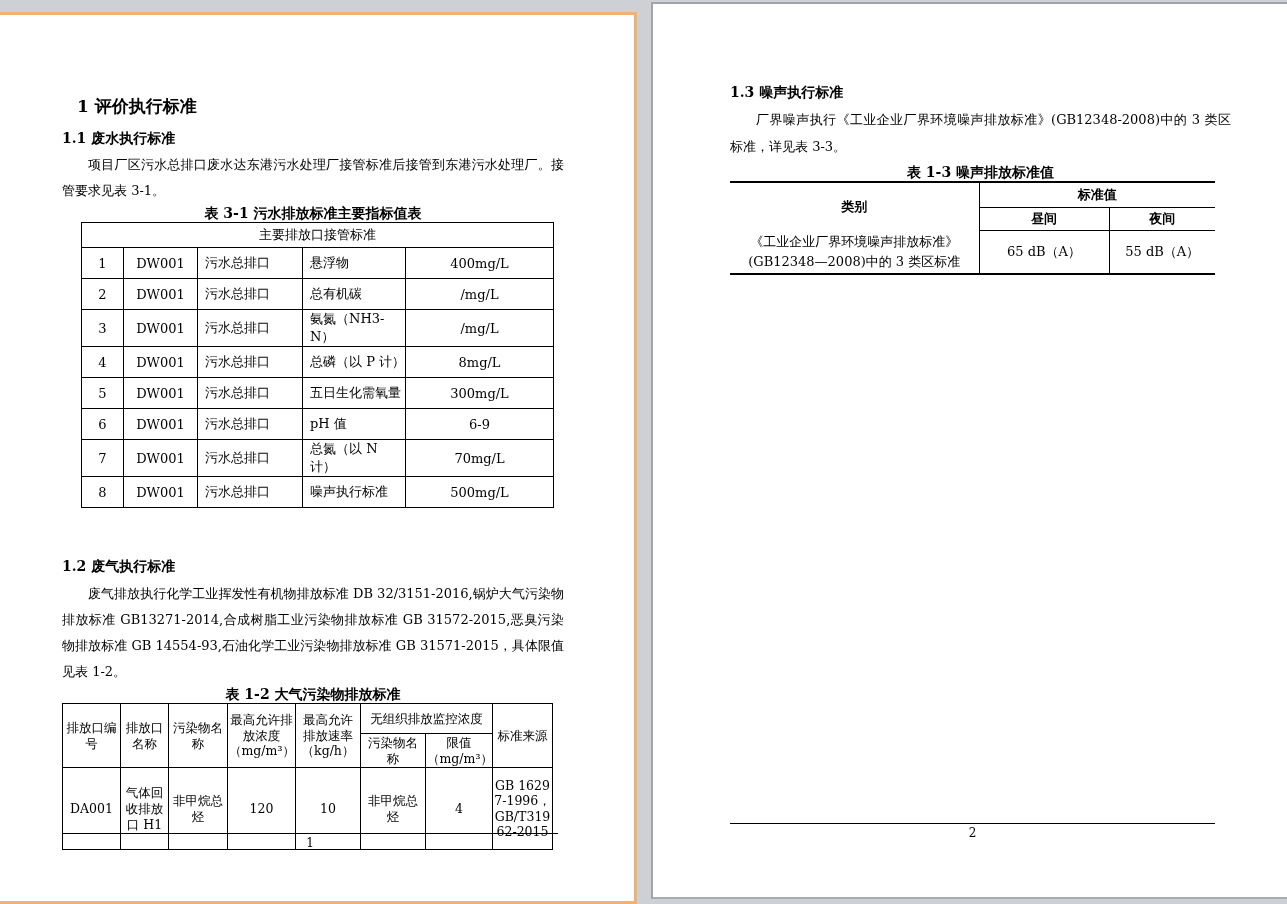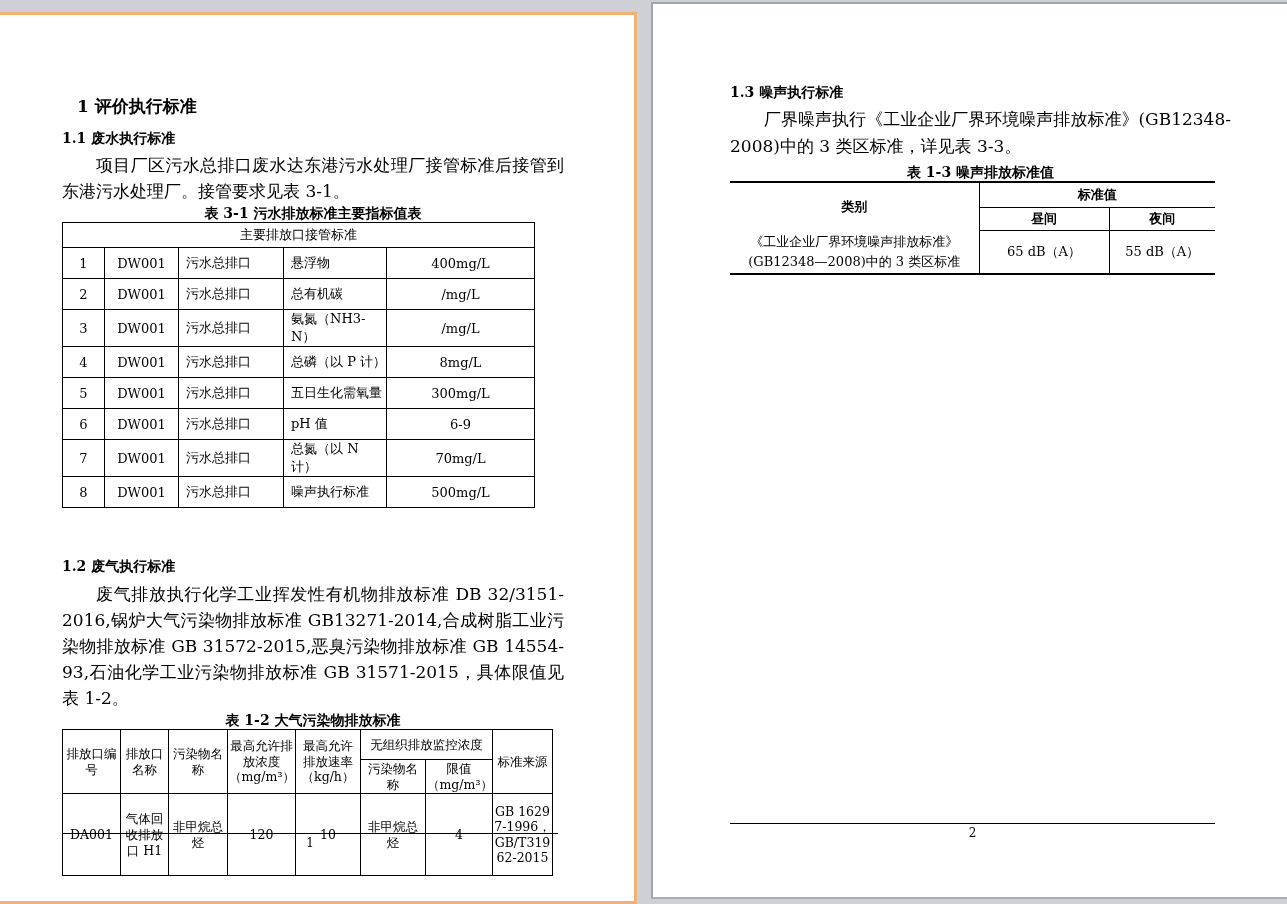--- a/index.html
+++ b/index.html
@@ -33,35 +33,35 @@
 
   .h1 {
     font-size: 17px; font-weight: bold;
     margin-left: 15px; height: 25px;
   }
   .h2 {
     font-size: 14px; font-weight: bold;
     height: 19px; margin-top: 10px;
   }
   .para {
-    font-size: 17px; line-height: 26px;
+    font-size: 13px; line-height: 26px;
     text-align: justify; text-indent: 2em;
     margin-top: 3px;
   }
   .para-r { line-height: 27px; }
   .tbl-title {
     font-size: 14px; font-weight: bold;
     text-align: center; height: 18px; line-height: 18px;
   }
 
   table { border-collapse: collapse; table-layout: fixed; }
   td, th { border: 1px solid #000; font-weight: normal;
            text-align: center; vertical-align: middle; font-size: 13px; }
 
-  .t31 { width: 472px; }
+  .t31 { width: 472px; margin-left: 19px; }
   .t31 .hd td { height: 25px; }
   .t31 td { height: 31px; }
   .t31 .al { text-align: left; padding-left: 7px; }
 
   .t12 { width: 490px; margin-top: 0; }
   .t12 th, .t12 td { font-size: 12.5px; padding: 1px; line-height: 1.25; }
   .t12 .r1 th { height: 30px; }
   .t12 .r2 th { height: 34px; }
   .t12 .data td { height: 82px; }
   .t12 .brk { word-break: break-all; margin-left: 40px; }

